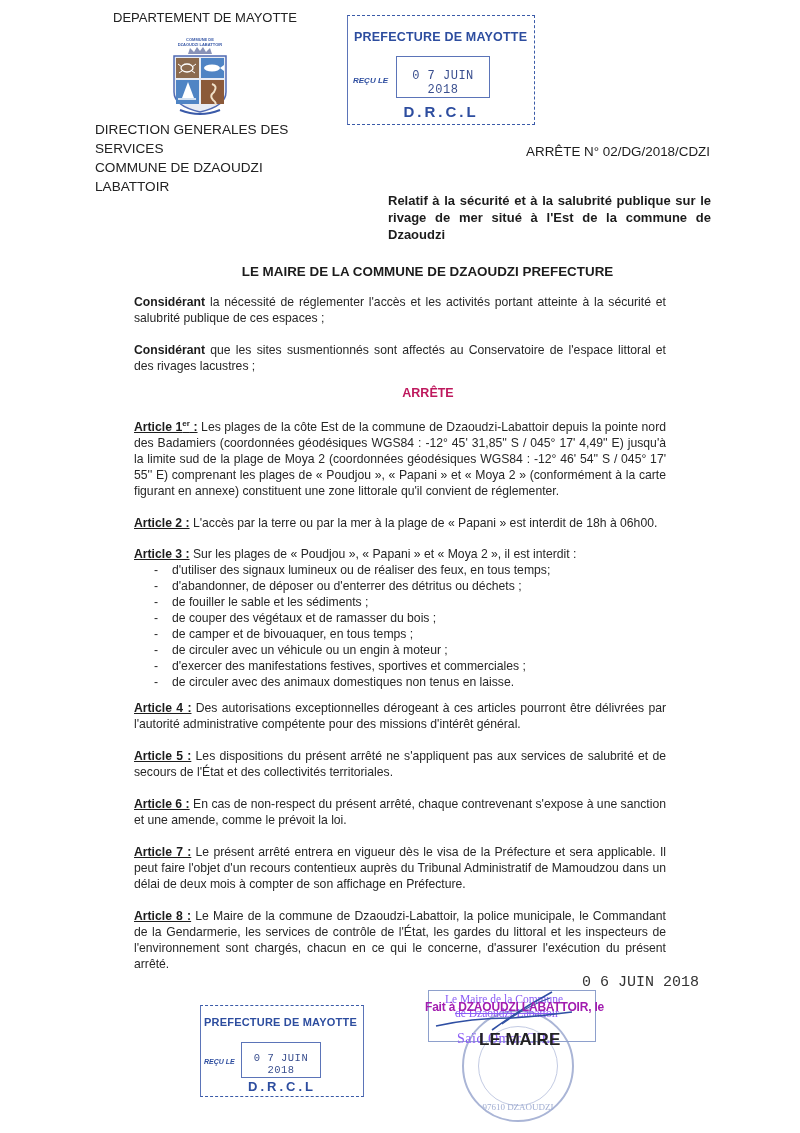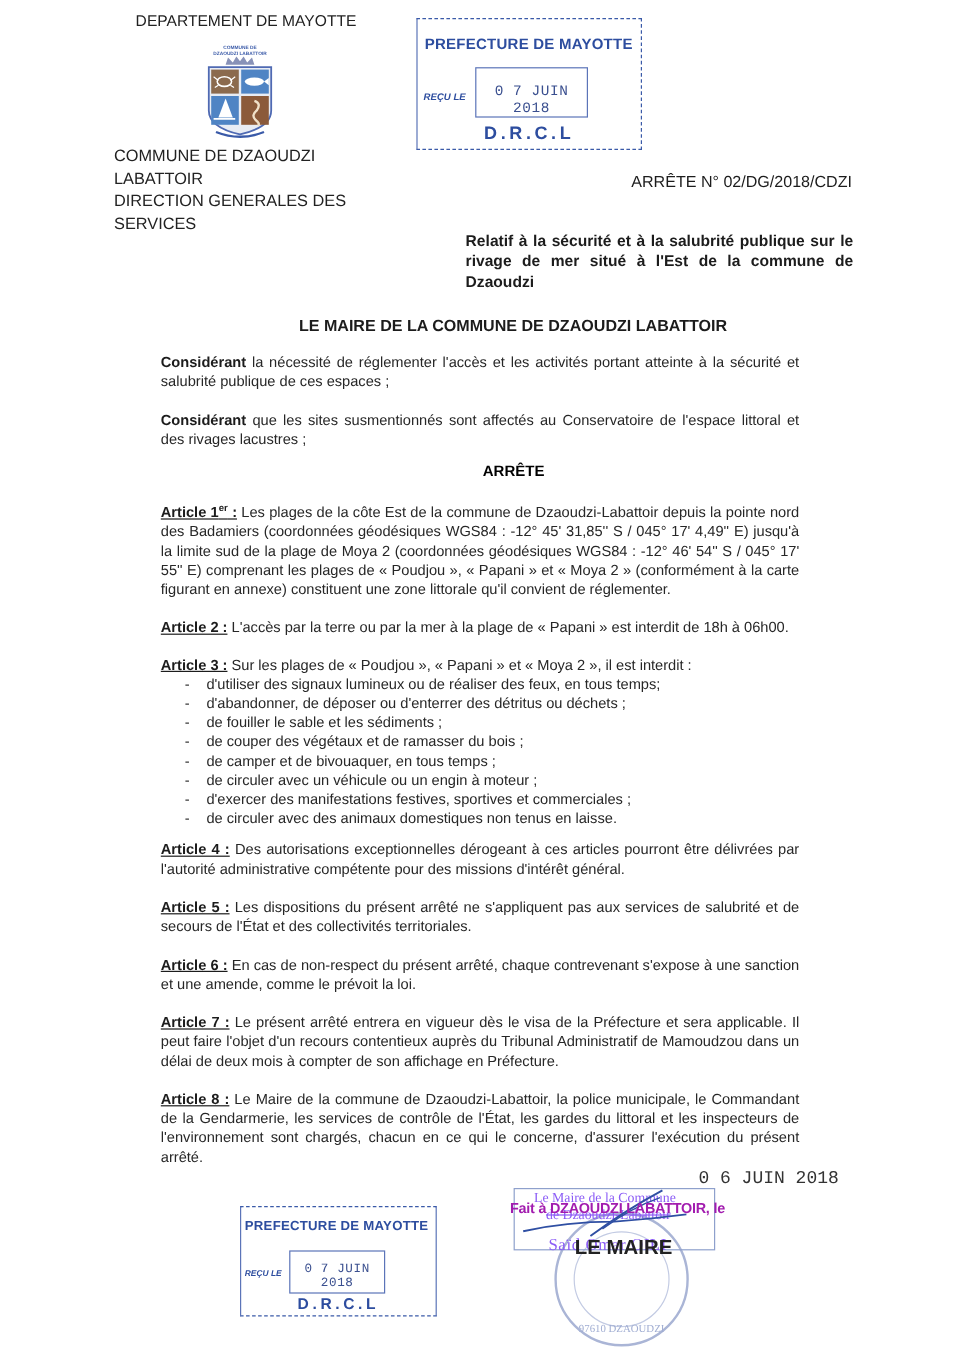--- a/index.html
+++ b/index.html
@@ -31,21 +31,21 @@
   
   .arrete-no { right: 90px; top: 144px; font-size: 13.4px; font-weight: normal; color: #1c1c1c; }
   .relatif { left: 388px; top: 192px; width: 323px; font-size: 13px; font-weight: bold; line-height: 17px; text-align: justify; text-align-last: justify; color: #1c1c1c; }
 
   .maire-title { left: 0; right: 0; top: 264px; text-align: center; font-size: 13.4px; font-weight: bold; padding-left: 55px; color: #1c1c1c; }
 
   .body { left: 134px; width: 532px; font-size: 12.2px; line-height: 16px; color: #272727; }
   .body p { text-align: justify; }
   .body b { color: #1c1c1c; }
   .art-label { font-weight: bold; text-decoration: underline; color: #1c1c1c; }
-  .arrete-center { left: 0; right: 0; text-align: center; font-size: 12.5px; font-weight: bold; top: 386px; padding-left: 56px; color: #000000; }
+  .arrete-center { left: 0; right: 0; text-align: center; font-size: 12.5px; font-weight: bold; top: 386px; padding-left: 56px; color: #be185d; }
 
   ul.dash { list-style: none; margin-top: 0; }
   ul.dash li { position: relative; padding-left: 38px; }
   ul.dash li::before { content: "-"; position: absolute; left: 20px; }
 
   
   .fait { left: 425px; top: 956px; font-size: 12px; font-weight: bold; color: #a21caf; letter-spacing: -0.2px; margin-top: 44px; }
   .sig-date { left: 582px; top: 974px; font-size: 15px; color: #333; font-family: "Liberation Mono", monospace; }
   .maire-stamp { left: 428px; top: 990px; width: 168px; height: 52px; border: 1px solid #8ea0cc; color: #8b5cf6; font-family: "Liberation Serif", serif; }
   .maire-stamp .l1 { position: absolute; left: 16px; top: 2px; font-size: 11.5px; }
@@ -75,36 +75,36 @@
   <path d="M18 28 l4 3 M36 28 l-4 3 M19 37 l3 -2 M35 37 l-3 -2" stroke="#fff" stroke-width="1"></path>
   <ellipse cx="52" cy="32" rx="8" ry="3.5" fill="#fff"></ellipse>
   <path d="M60 32 l4 -3 v6 z" fill="#fff"></path>
   <path d="M22 62 L28 46 L34 62 Z" fill="#fff"></path>
   <path d="M18 63 H36" stroke="#fff" stroke-width="1.5"></path>
   <path d="M52 48 q6 2 2 8 q-5 4 -1 8 q4 3 2 5" fill="none" stroke="#f0e0c8" stroke-width="2"></path>
   <path d="M20 74 Q40 82 60 74" stroke="#3a5aa8" stroke-width="2" fill="none"></path>
 </svg>
 
 <div class="abs commune">
+  <div>DIRECTION GENERALES DES SERVICES</div>
   <div>COMMUNE DE DZAOUDZI LABATTOIR</div>
-  <div>DIRECTION GENERALES DES SERVICES</div>
 </div>
 
 <div class="abs stamp stamp-top">
   <div class="t1">PREFECTURE DE MAYOTTE</div>
   <div class="recu">REÇU LE</div>
   <div class="datebox">
     <div class="date">0 7 JUIN 2018</div>
   </div>
   <div class="drcl">D.R.C.L</div>
 </div>
 
 <div class="abs arrete-no">ARRÊTE N° 02/DG/2018/CDZI</div>
 <div class="abs relatif">Relatif à la sécurité et à la salubrité publique sur le rivage de mer situé à l'Est de la commune de Dzaoudzi</div>
-<div class="abs maire-title">LE MAIRE DE LA COMMUNE DE DZAOUDZI LABATTOIR</div>
+<div class="abs maire-title">LE MAIRE DE LA COMMUNE DE DZAOUDZI PREFECTURE</div>
 
 <div class="abs body" style="top:294px;">
   <p><b>Considérant</b><span> la nécessité de réglementer l'accès et les activités portant atteinte à la sécurité et salubrité publique de ces espaces ;</span></p>
 </div>
 <div class="abs body" style="top:342px;">
   <p><b>Considérant</b><span> que les sites susmentionnés sont affectés au Conservatoire de l'espace littoral et des rivages lacustres ;</span></p>
 </div>
 
 <div class="abs arrete-center">ARRÊTE</div>
 

